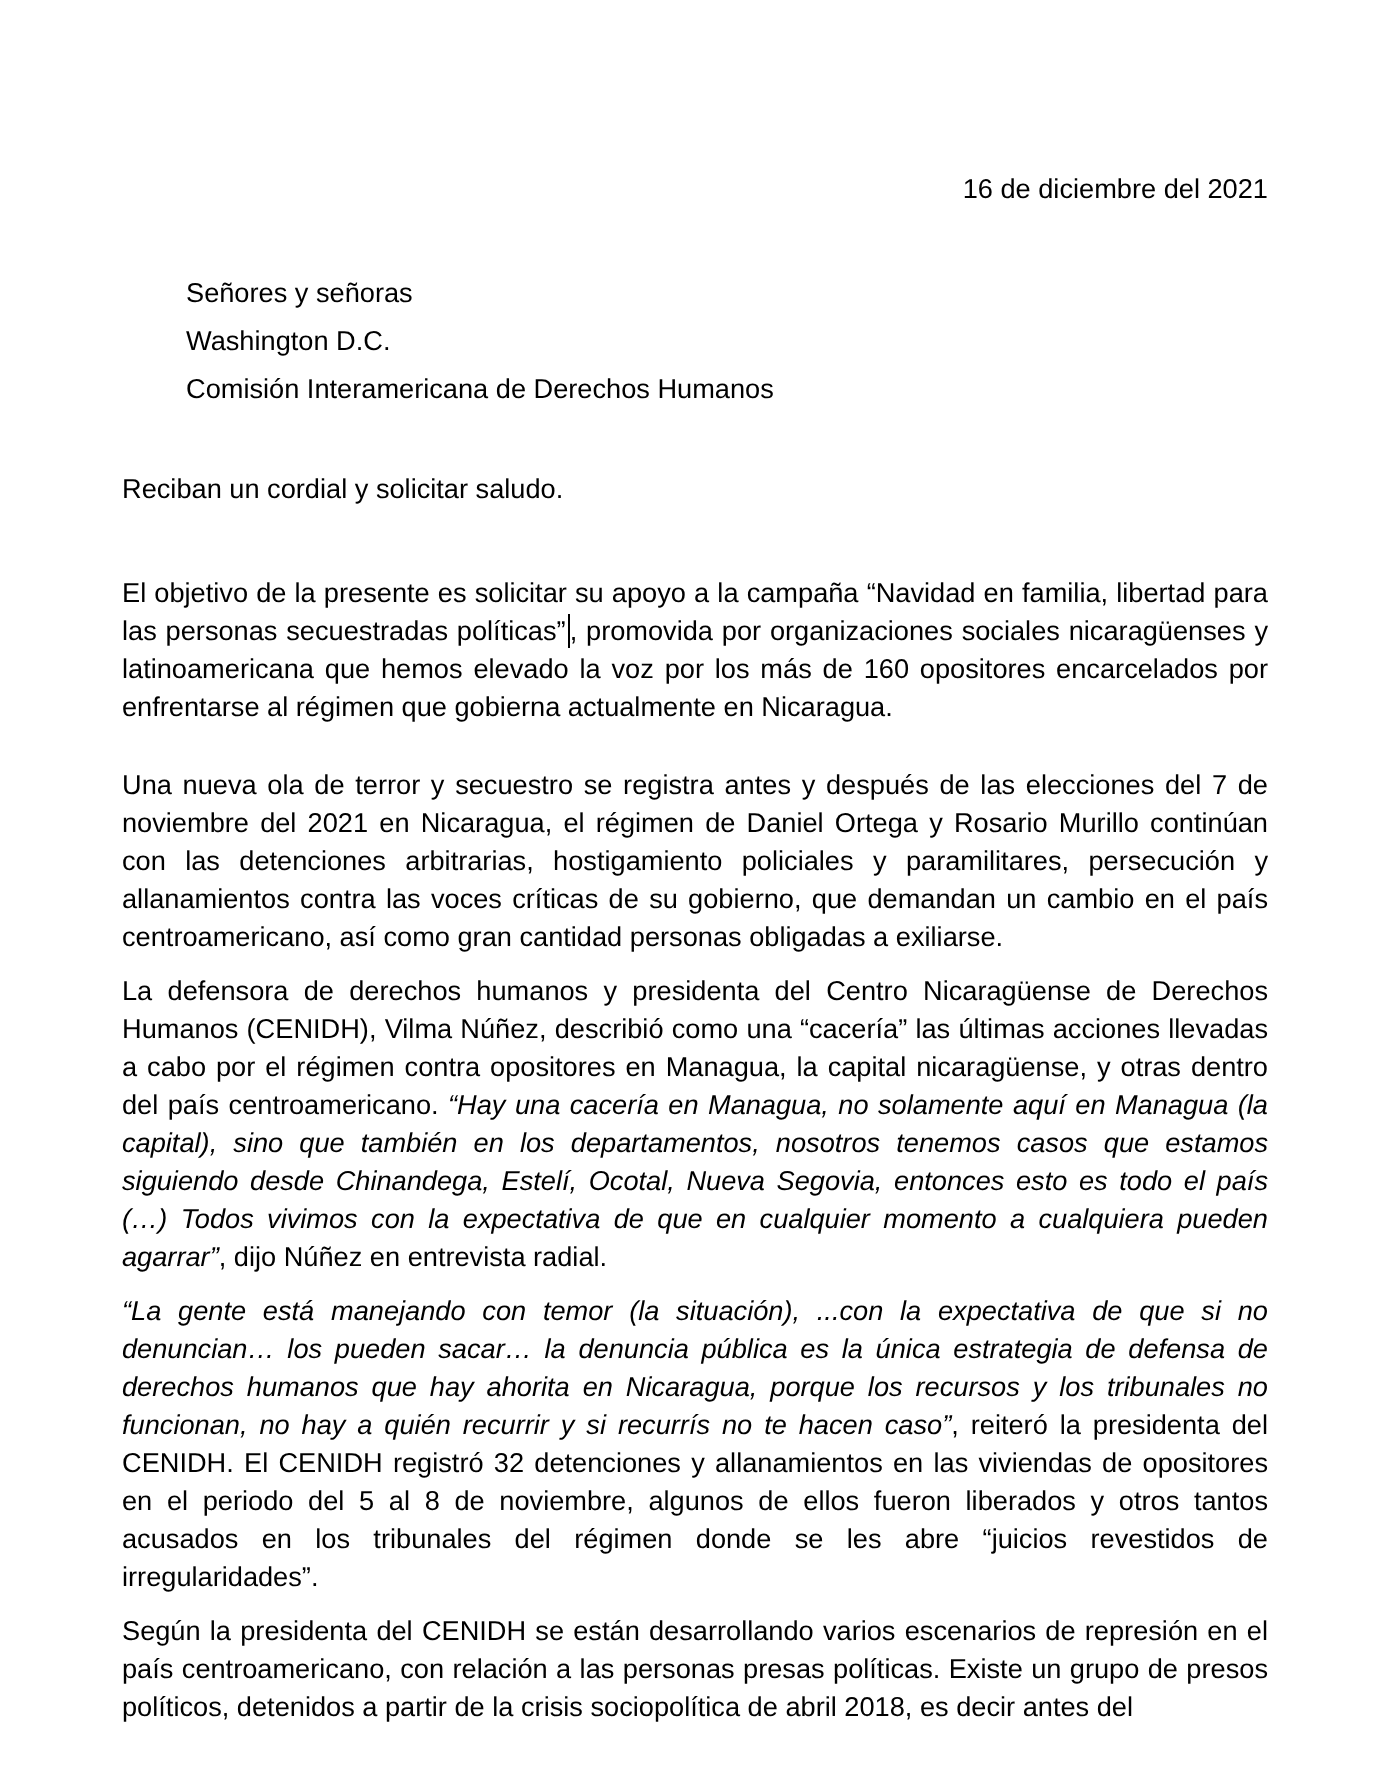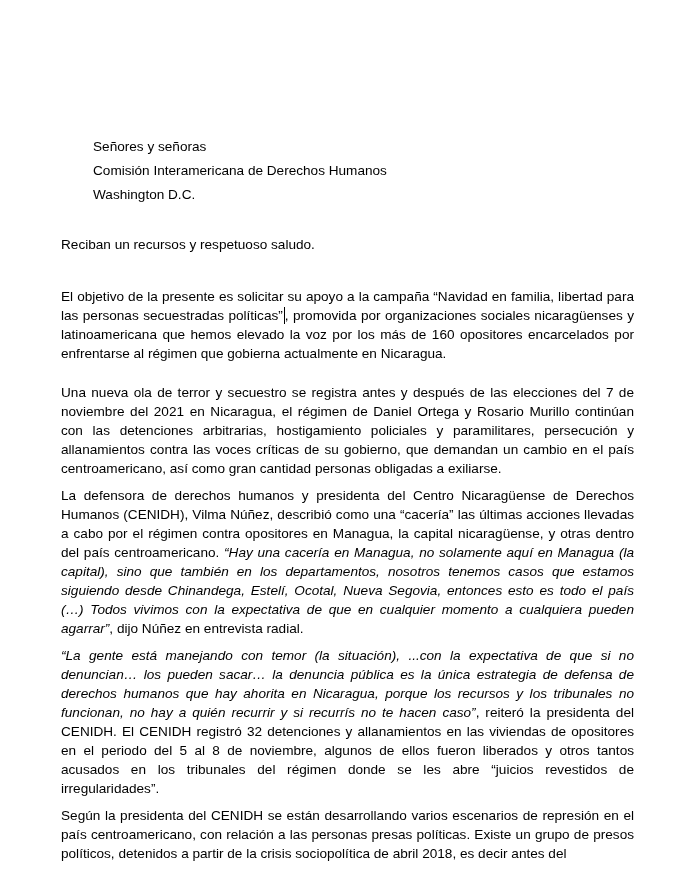--- a/index.html
+++ b/index.html
@@ -24,28 +24,29 @@
   .cursor {
     display: inline-block; width: 1px; height: 17px; background: #000;
     vertical-align: -4px; margin-left: 1px;
   }
   em { font-style: italic; }
 </style>
 </head>
 <body>
 
 <div class="page">
+  <div class="date">16 de diciembre del 2021</div>
 
   <div class="addressee">
     <div>Señores y señoras</div>
+    <div>Washington D.C.</div>
     <div>Comisión Interamericana de Derechos Humanos</div>
-    <div>Washington D.C.</div>
   </div>
 
-  <div class="greeting">Reciban un recursos y respetuoso saludo.</div>
+  <div class="greeting">Reciban un cordial y solicitar saludo.</div>
 
   <div class="body">
     <p><span>El objetivo de la presente es solicitar su apoyo a la campaña “Navidad en familia, libertad para las personas secuestradas políticas”</span><span class="cursor"></span><span>, promovida por organizaciones sociales nicaragüenses y latinoamericana que hemos elevado la voz por los más de 160 opositores encarcelados por enfrentarse al régimen que gobierna actualmente en Nicaragua.</span></p>
 
     <p>Una nueva ola de terror y secuestro se registra antes y después de las elecciones del 7 de noviembre del 2021 en Nicaragua, el régimen de Daniel Ortega y Rosario Murillo continúan con las detenciones arbitrarias, hostigamiento policiales y paramilitares, persecución y allanamientos contra las voces críticas de su gobierno, que demandan un cambio en el país centroamericano, así como gran cantidad personas obligadas a exiliarse.</p>
 
     <p><span>La defensora de derechos humanos y presidenta del Centro Nicaragüense de Derechos Humanos (CENIDH), Vilma Núñez, describió como una “cacería” las últimas acciones llevadas a cabo por el régimen contra opositores en Managua, la capital nicaragüense, y otras dentro del país centroamericano. </span><em>“Hay una cacería en Managua, no solamente aquí en Managua (la capital), sino que también en los departamentos, nosotros tenemos casos que estamos siguiendo desde Chinandega, Estelí, Ocotal, Nueva Segovia, entonces esto es todo el país (…) Todos vivimos con la expectativa de que en cualquier momento a cualquiera pueden agarrar”</em><span>, dijo Núñez en entrevista radial.</span></p>
 
     <p><em>“La gente está manejando con temor (la situación), ...con la expectativa de que si no denuncian… los pueden sacar… la denuncia pública es la única estrategia de defensa de derechos humanos que hay ahorita en Nicaragua, porque los recursos y los tribunales no funcionan, no hay a quién recurrir y si recurrís no te hacen caso”</em><span>, reiteró la presidenta del CENIDH. El CENIDH registró 32 detenciones y allanamientos en las viviendas de opositores en el periodo del 5 al 8 de noviembre, algunos de ellos fueron liberados y otros tantos acusados en los tribunales del régimen donde se les abre “juicios revestidos de irregularidades”.</span></p>
 

